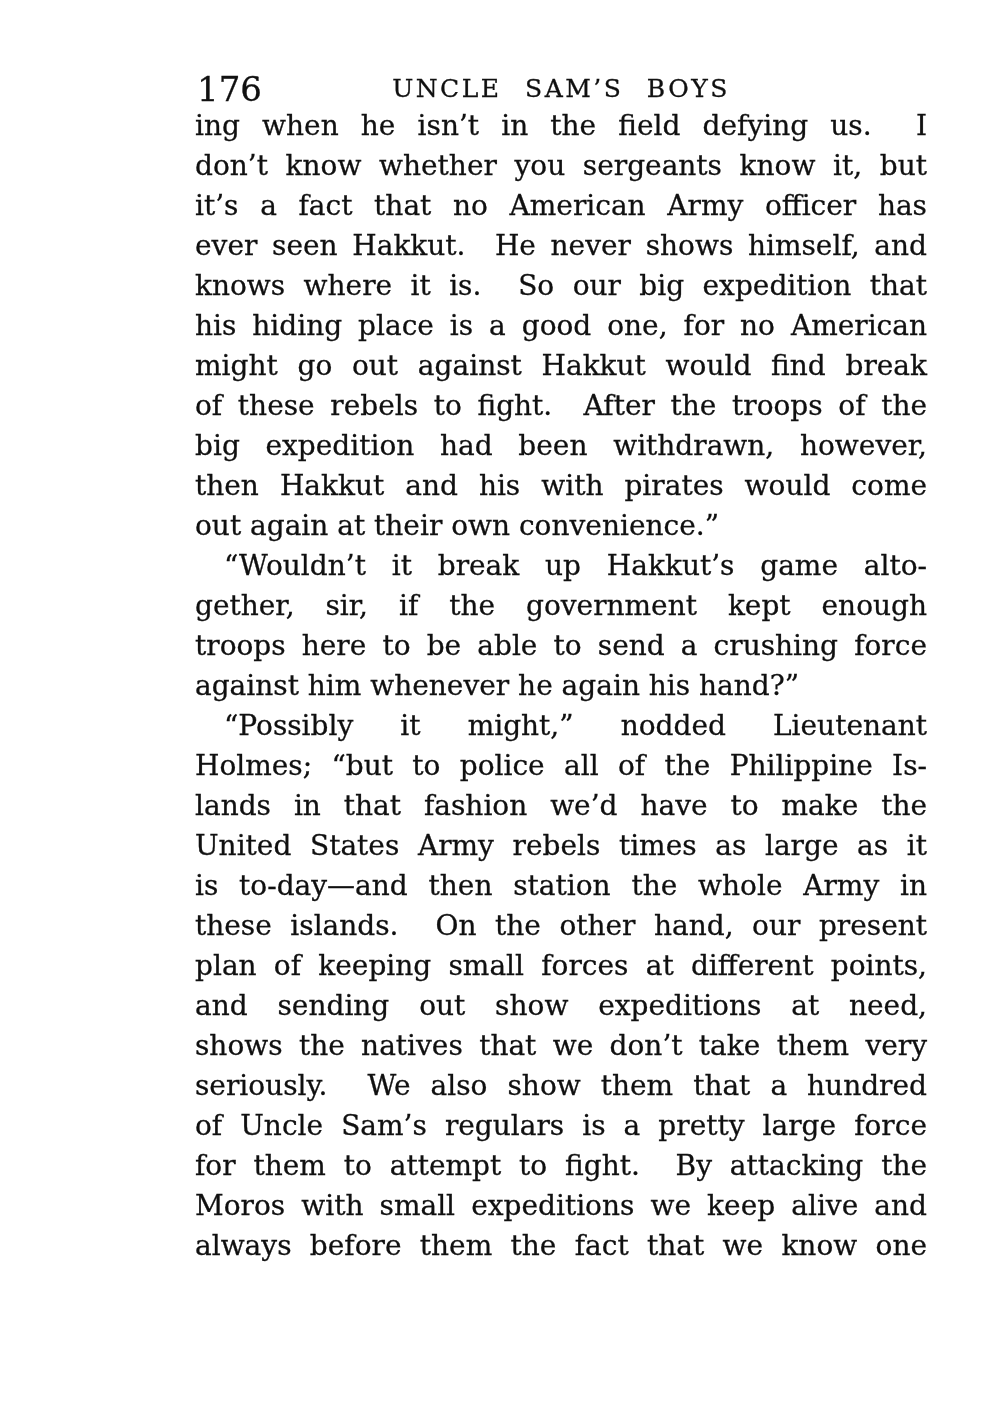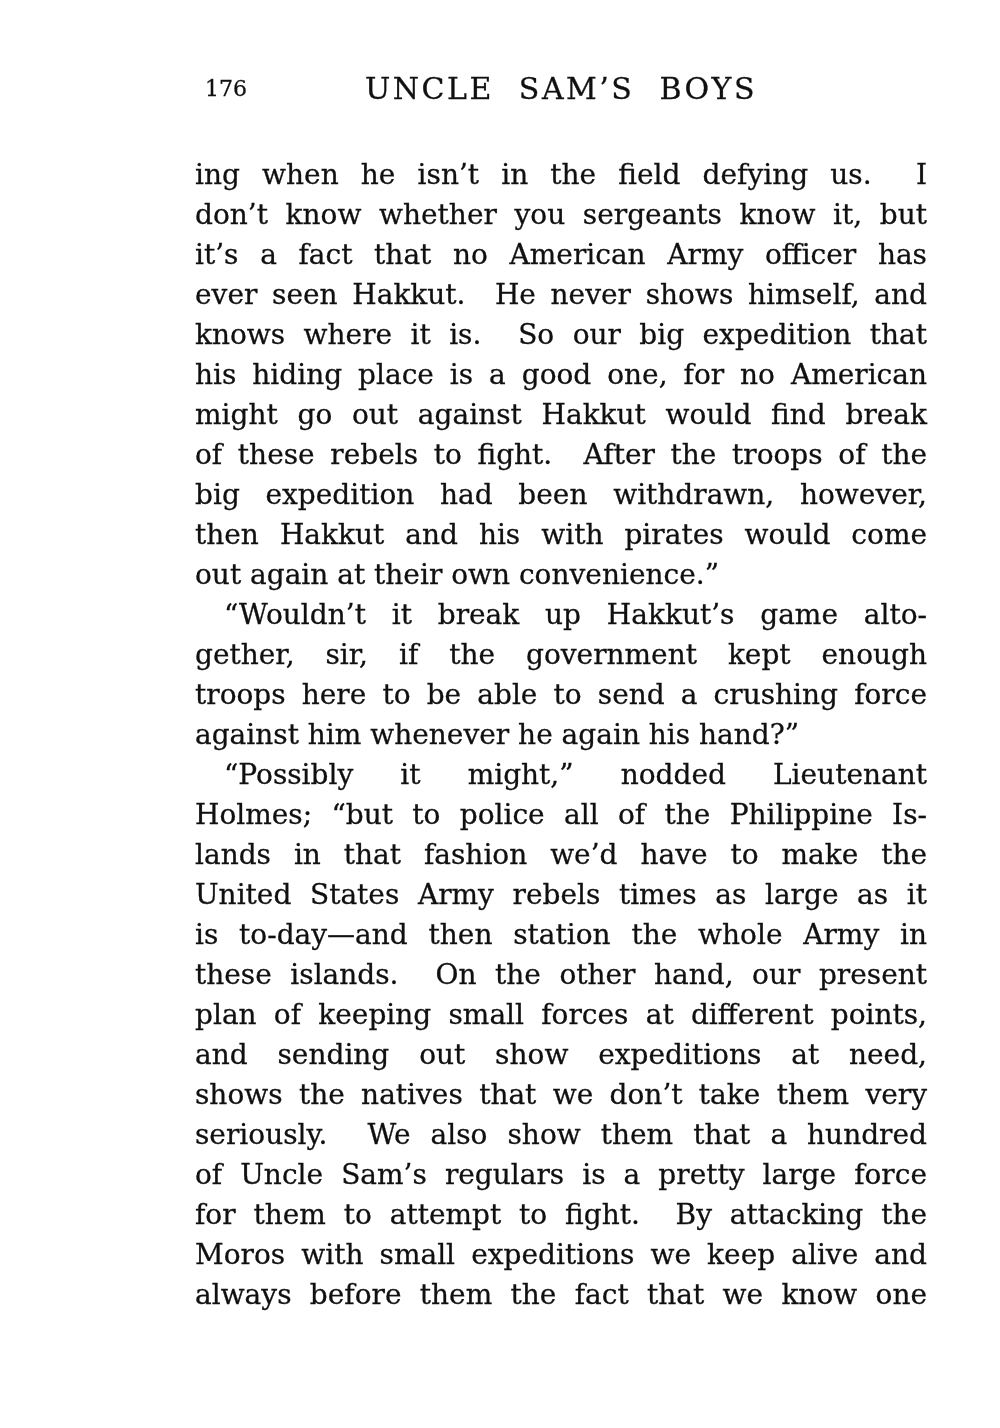--- a/index.html
+++ b/index.html
@@ -16,35 +16,34 @@
     margin-left: 195px;
     width: 732px;
   }
   .page-header {
     position: relative;
     padding-top: 72px;
     height: 34px;
   }
   .page-number {
     position: absolute;
-    left: 10px;
+    left: 2px;
     top: 72px;
-    font-size: 22px;
+    font-size: 34px;
     line-height: 34px;
   }
   .running-title {
     text-align: center;
-    font-size: 30px;
+    font-size: 25px;
     line-height: 34px;
     letter-spacing: 2.5px;
     word-spacing: 13px;
     white-space: nowrap;
   }
   .page-body {
-    margin-top: 49px;
     font-size: 28px;
   }
   .line {
     line-height: 40px;
     text-align: justify;
     text-align-last: left;
     white-space: normal;
   }
   .line.jl { text-align-last: justify; }
   .line.indent { text-indent: 29px; }

